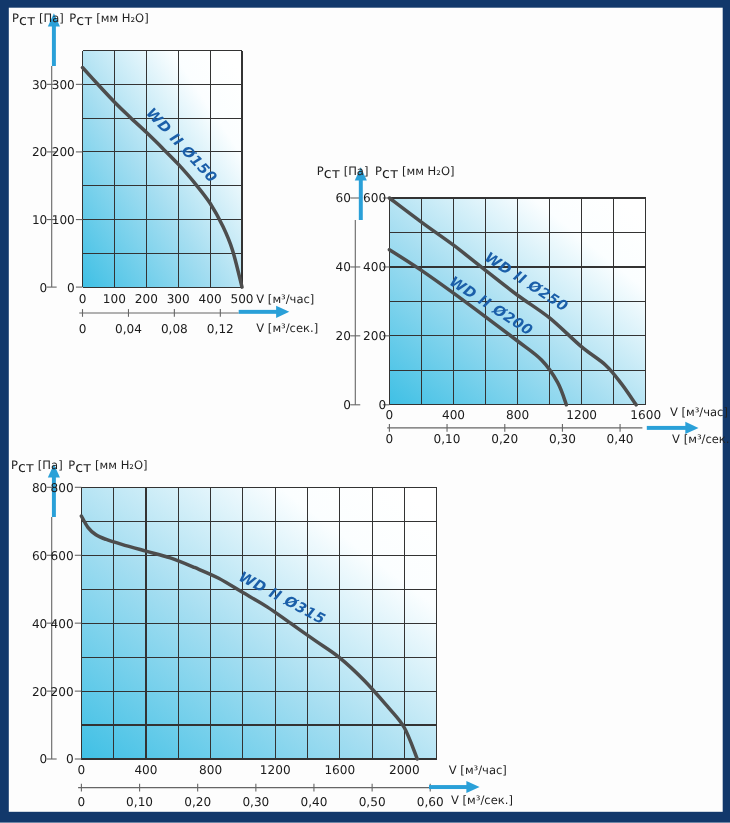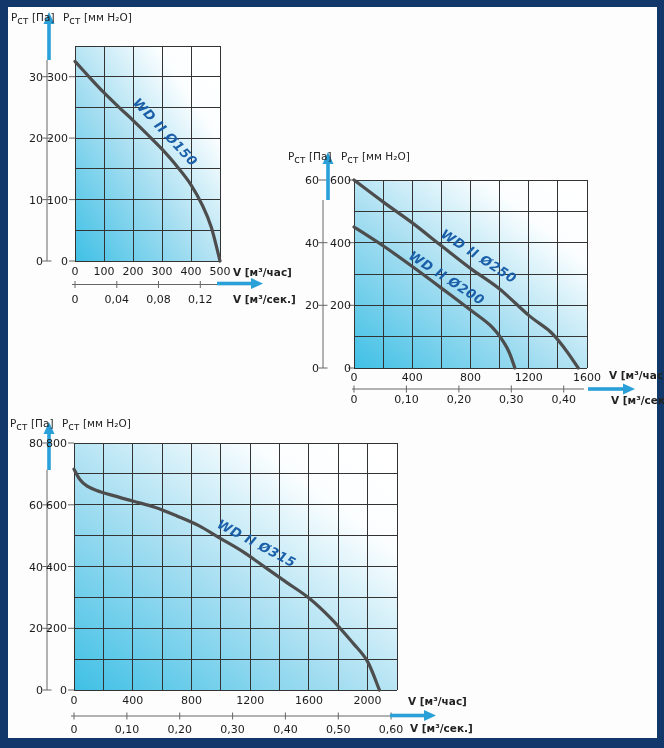--- a/index.html
+++ b/index.html
@@ -1,22 +1,22 @@
 <!DOCTYPE html>
 <html><head>
 <meta charset="utf-8">
 <style>
   html,body{margin:0;padding:0;}
   body{width:664px;height:748px;font-family:"DejaVu Sans",sans-serif;}
   .page{position:relative;width:664px;height:748px;background:#12386b;overflow:hidden;}
   .inner{position:absolute;left:8px;top:7px;right:7px;bottom:10px;background:#fdfdfd;}
   #charts-canvas{position:absolute;left:0;top:0;z-index:2;}
   .plabel{position:absolute;z-index:3;font-size:10.5px;color:#222;white-space:nowrap;line-height:1.2;}
-  .plabel sub{font-size:10px;}
-  .vlabel{position:absolute;z-index:3;font-size:10.5px;color:#222;white-space:nowrap;line-height:1.2;font-weight:bold;}
+  .plabel sub{font-size:13px;}
+  .vlabel{position:absolute;z-index:3;font-size:10.5px;color:#222;white-space:nowrap;line-height:1.2;}
 </style>
 </head>
 <body>
 
 <div class="page">
   <div class="inner"></div>
 
   <svg id="charts-canvas" width="664" height="748">
       <defs>
         <linearGradient id="gfill" x1="0" y1="1" x2="0.95" y2="0.05">

